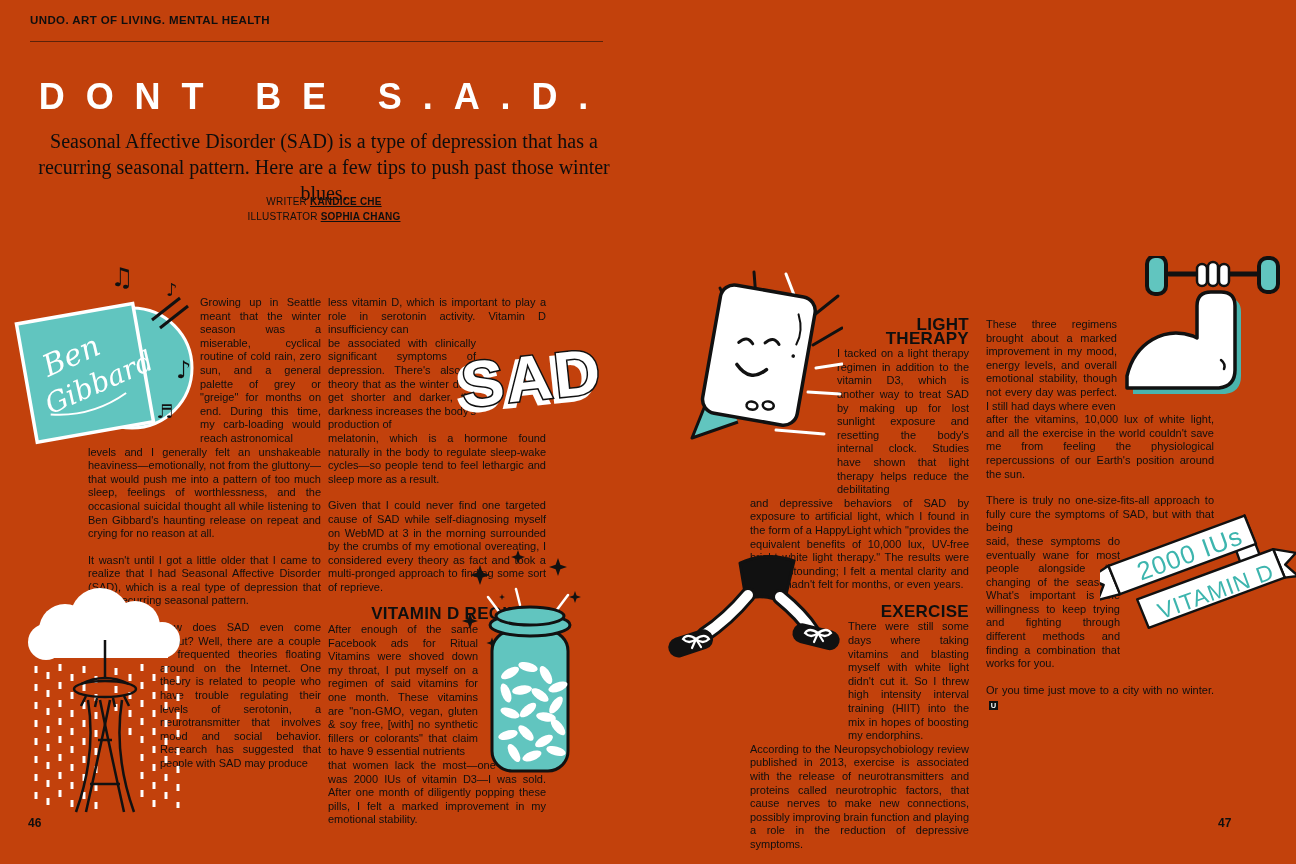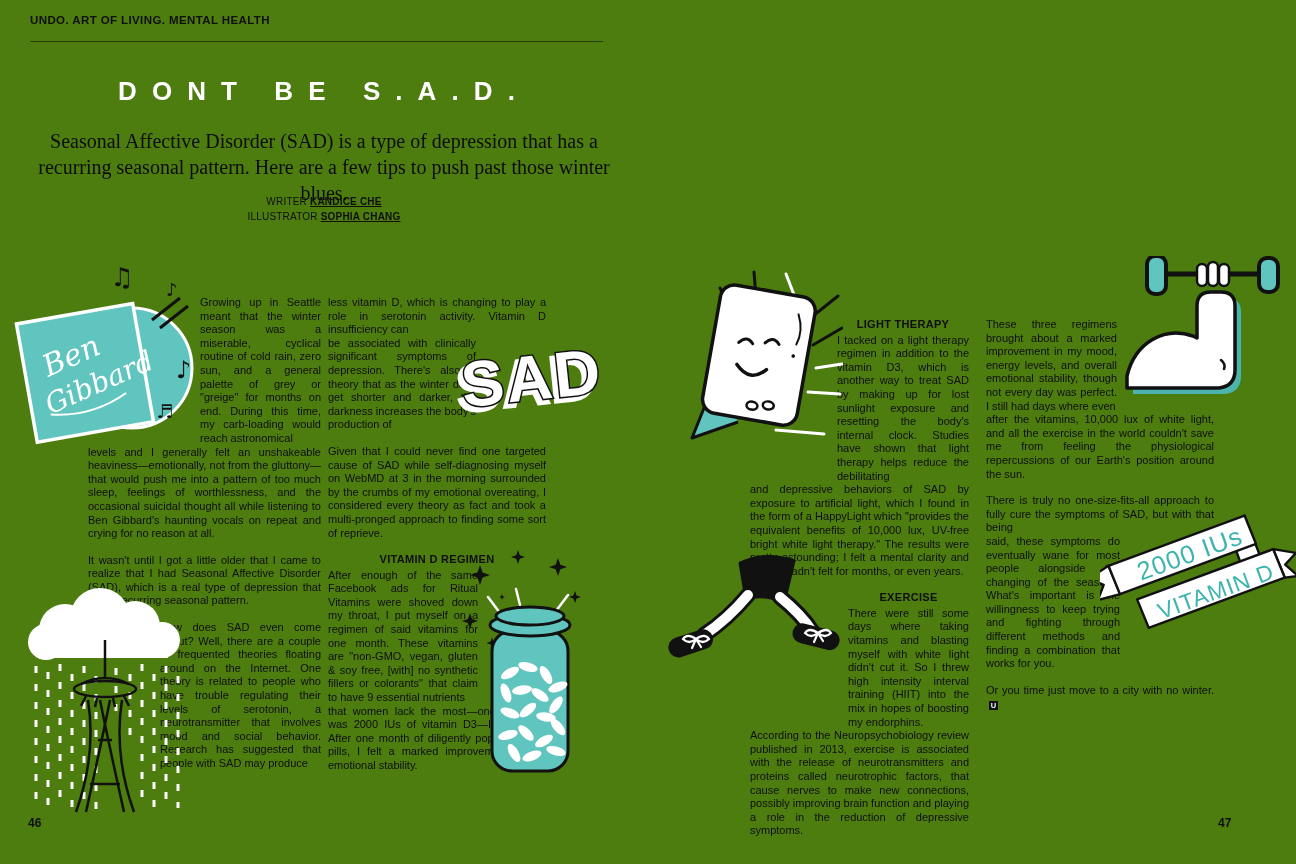--- a/index.html
+++ b/index.html
@@ -1,26 +1,26 @@
 <!DOCTYPE html>
 <html><head>
 <meta charset="utf-8">
 <style>
   html,body { margin:0; padding:0; }
   .page {
     position:relative; width:1296px; height:864px;
-    background:#4d7c0f; overflow:hidden;
+    background:#c2410c; overflow:hidden;
     font-family:"Liberation Sans", sans-serif; color:#0f0f0f;
   }
   
   .eyebrow { position:absolute; left:30px; top:14px; font-size:11.5px; font-weight:bold; letter-spacing:.4px; }
   .header-rule { position:absolute; left:30px; top:41px; width:573px; height:1px; background:rgba(10,10,10,.55); }
   
   .title { position:absolute; left:18px; top:76px; width:612px; text-align:center;
-           color:#fff; font-size:26px; font-weight:bold; letter-spacing:.58em; white-space:nowrap; }
+           color:#fff; font-size:36px; font-weight:bold; letter-spacing:.58em; white-space:nowrap; }
   .subtitle { position:absolute; left:36px; top:128px; width:576px; text-align:center;
               font-family:"Liberation Serif", serif; font-size:20px; line-height:1.3; color:#0d0d0d; }
   .credits { position:absolute; left:36px; top:194px; width:576px; text-align:center;
              font-size:10px; line-height:1.5; letter-spacing:.2px; }
   .credits b { font-weight:bold;text-decoration:underline; }
   
   .col { position:absolute; font-size:11px; line-height:13.6px; text-align:justify; }
   .col p { margin:0; }
   .col .gap { margin-top:13px; }
   #col1 { left:88px;  top:296px; width:233px; }
@@ -28,21 +28,21 @@
   #col1 .p3  { margin-left:72px; }
   #col2 { left:328px; top:296px; width:218px; }
   #col2 .narrow1 { width:148px; }
   #col2 .narrow2 { width:150px; }
   #col3 { left:750px; top:318px; width:219px; }
   #col3 .ind1 { margin-left:87px; }
   #col3 .ind2 { margin-left:98px; }
   #col4 { left:986px; top:318px; width:228px; }
   #col4 .narrow1 { width:131px; }
   #col4 .narrow2 { width:134px; }
-  .section { font-size:11px; font-weight:bold; letter-spacing:.3px; margin:13px 0 2px; text-align:center; }
+  .section { font-size:17px; font-weight:bold; letter-spacing:.3px; margin:13px 0 2px; text-align:right; }
   .section.first { margin-top:0; }
   .endmark { display:inline-block; width:9px; height:9px; background:#0f0f0f; color:#fff;
              font-size:7.5px; font-weight:bold; line-height:9px; text-align:center;
              margin-left:3px; vertical-align:-1px; }
   .pagenum { position:absolute; font-size:12px; font-weight:bold; }
   #pn-left  { left:28px;   top:816px; }
   #pn-right { left:1218px; top:816px; }
   
   .illus { position:absolute; }
   #cd-illus     { left:14px;   top:256px; }
@@ -64,28 +64,29 @@
 
   <div class="title">DONT BE S.A.D.</div>
   <div class="subtitle">Seasonal Affective Disorder (SAD) is a type of depression that has a recurring seasonal pattern. Here are a few tips to push past those winter blues.</div>
   <div class="credits">
     <div><span>WRITER</span>&nbsp;<b>KANDICE CHE</b></div>
     <div><span>ILLUSTRATOR</span>&nbsp;<b>SOPHIA CHANG</b></div>
   </div>
 
   <div class="col" id="col1">
     <p class="p1a">Growing up in Seattle meant that the winter season was a miserable, cyclical routine of cold rain, zero sun, and a general palette of grey or "greige" for months on end. During this time, my carb-loading would reach astronomical</p>
-    <p>levels and I generally felt an unshakeable heaviness—emotionally, not from the gluttony—that would push me into a pattern of too much sleep, feelings of worthlessness, and the occasional suicidal thought all while listening to Ben Gibbard's haunting vocals on repeat and crying for no reason at all.</p>
+    <p>levels and I generally felt an unshakeable heaviness—emotionally, not from the gluttony—that would push me into a pattern of too much sleep, feelings of worthlessness, and the occasional suicidal thought all while listening to Ben Gibbard's haunting release on repeat and crying for no reason at all.</p>
     <p class="gap">It wasn't until I got a little older that I came to realize that I had Seasonal Affective Disorder (SAD), which is a real type of depression that has a recurring seasonal pattern.</p>
     <p class="gap p3">How does SAD even come about? Well, there are a couple of frequented theories floating around on the Internet. One theory is related to people who have trouble regulating their levels of serotonin, a neurotransmitter that involves mood and social behavior. Research has suggested that people with SAD may produce</p>
   </div>
 
   <div class="col" id="col2">
-    <p>less vitamin D, which is changing to play a role in serotonin activity. Vitamin D insufficiency can</p>
+    <p>less vitamin D, which is important to play a role in serotonin activity. Vitamin D insufficiency can</p>
     <p class="narrow1">be associated with clinically significant symptoms of depression. There's also a theory that as the winter days get shorter and darker, the darkness increases the body's production of</p>
+    <p>melatonin, which is a hormone found naturally in the body to regulate sleep-wake cycles—so people tend to feel lethargic and sleep more as a result.</p>
     <p class="gap">Given that I could never find one targeted cause of SAD while self-diagnosing myself on WebMD at 3 in the morning surrounded by the crumbs of my emotional overeating, I considered every theory as fact and took a multi-pronged approach to finding some sort of reprieve.</p>
     <h3 class="section">VITAMIN D REGIMEN</h3>
     <p class="narrow2">After enough of the same Facebook ads for Ritual Vitamins were shoved down my throat, I put myself on a regimen of said vitamins for one month. These vitamins are "non-GMO, vegan, gluten &amp; soy free, [with] no synthetic fillers or colorants" that claim to have 9 essential nutrients</p>
     <p>that women lack the most—one of which was 2000 IUs of vitamin D3—I was sold. After one month of diligently popping these pills, I felt a marked improvement in my emotional stability.</p>
   </div>
 
   <div class="col" id="col3">
     <h3 class="section first ind1">LIGHT THERAPY</h3>
     <p class="ind1">I tacked on a light therapy regimen in addition to the vitamin D3, which is another way to treat SAD by making up for lost sunlight exposure and resetting the body's internal clock. Studies have shown that light therapy helps reduce the debilitating</p>
     <p>and depressive behaviors of SAD by exposure to artificial light, which I found in the form of a HappyLight which "provides the equivalent benefits of 10,000 lux, UV-free bright white light therapy." The results were pretty astounding; I felt a mental clarity and focus I hadn't felt for months, or even years.</p>

